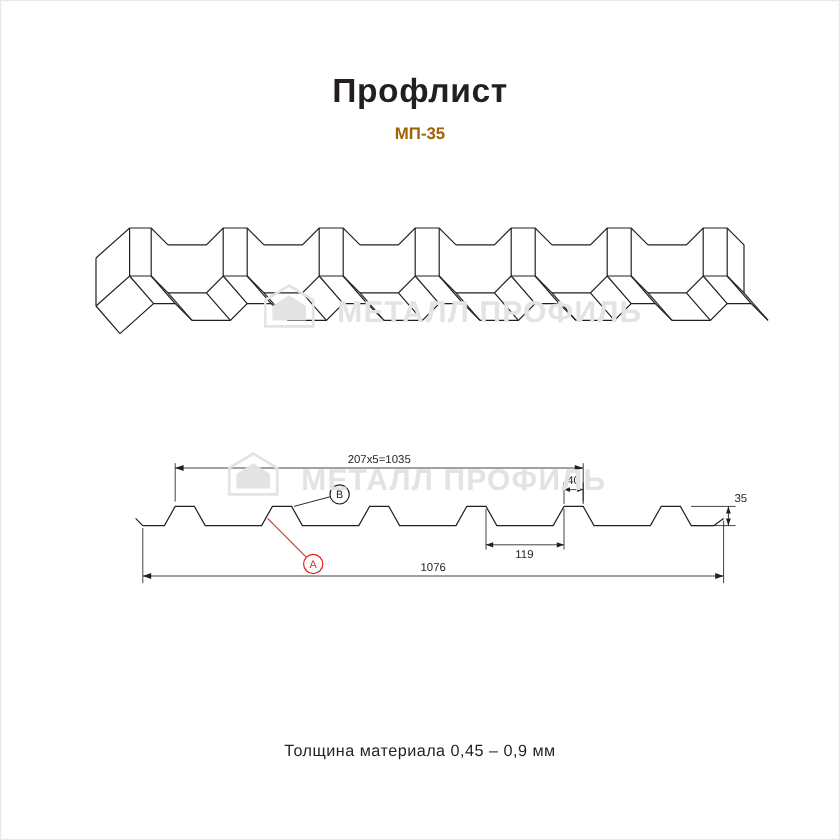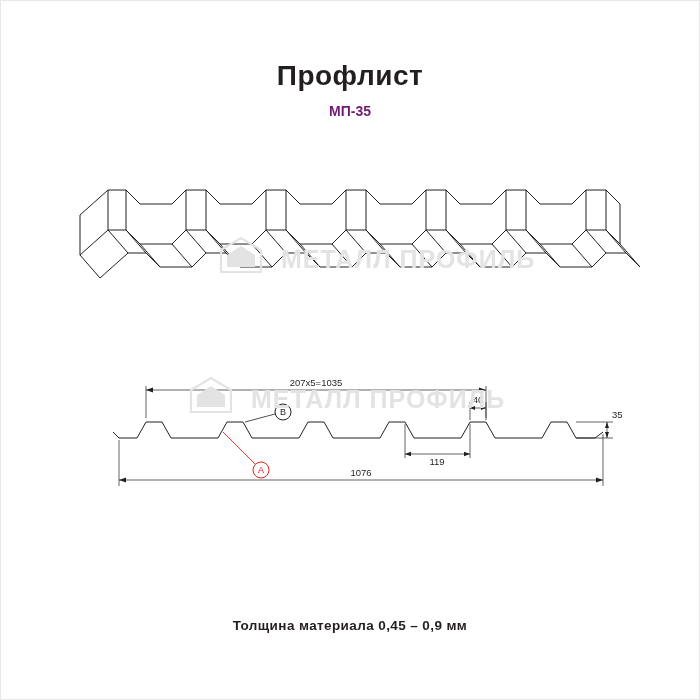--- a/index.html
+++ b/index.html
@@ -40,30 +40,30 @@
     color: #231f20;
   }
   .subtitle {
     position: absolute;
     top: 103px;
     left: 0;
     width: 700px;
     text-align: center;
     font-size: 14px;
     font-weight: bold;
-    color: #701a75;
+    color: #a16207;
   }
   .footer-note {
     position: absolute;
     top: 618px;
     left: 0;
     width: 700px;
     text-align: center;
     font-size: 13.5px;
-    font-weight: bold;
+    font-weight: normal;
     letter-spacing: 0.4px;
     color: #231f20;
   }
   .art-3d {
     position: absolute;
     left: 60px;
     top: 160px;
     width: 580px;
     height: 160px;
   }

